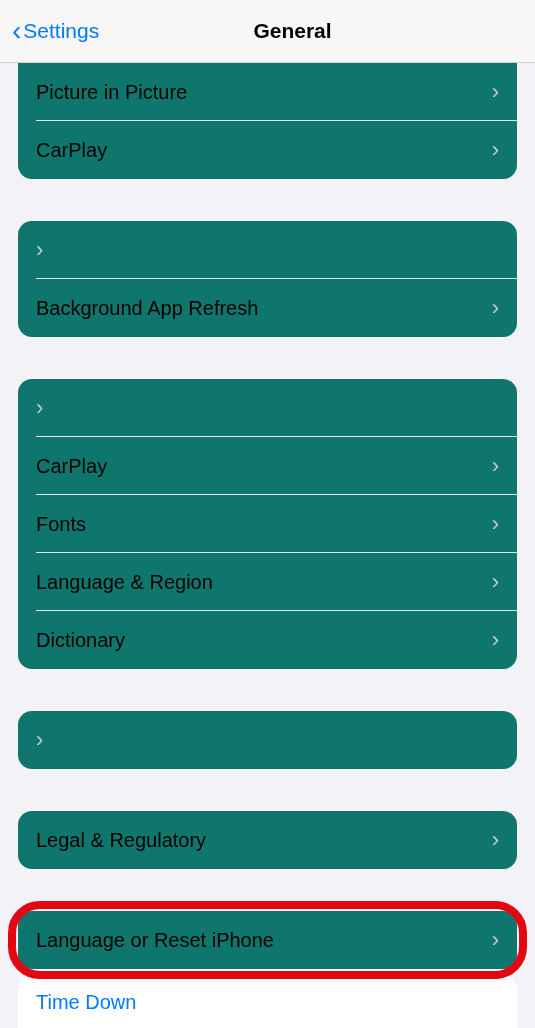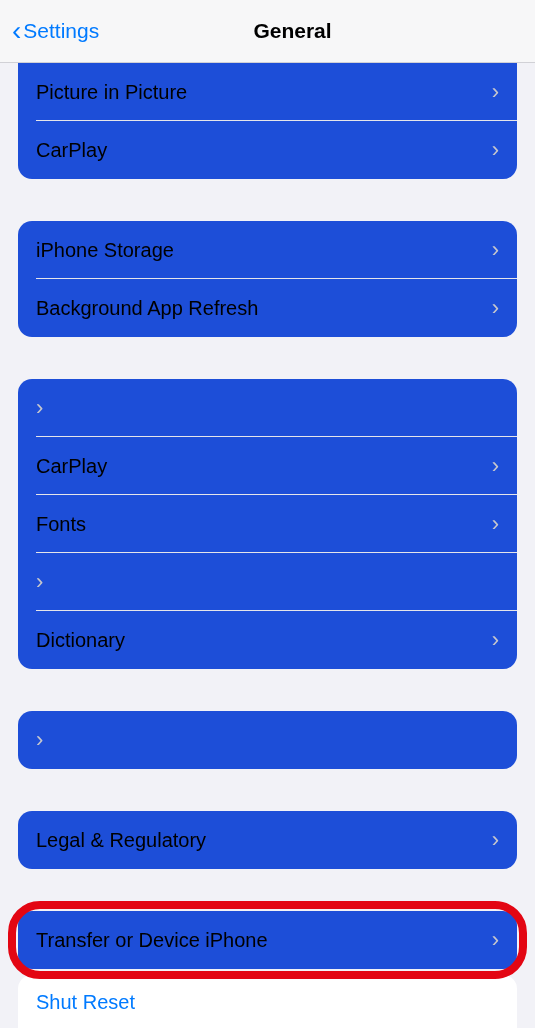--- a/index.html
+++ b/index.html
@@ -38,21 +38,21 @@
       transform: translateX(-50%);
       font-size: 21px;
       font-weight: 600;
       color: #000;
       margin-left: 25px;
     }
     .content {
       padding: 0 18px;
     }
     .section {
-      background: #1d4ed8;
+      background: #0f766e;
       border-radius: 14px;
       margin-top: 42px;
       overflow: hidden;
       text-align: center;
     }
     .section.first {
       margin-top: 0;
       border-radius: 0 0 14px 14px;
     }
     .row {
@@ -127,21 +127,20 @@
       <span class="chevron">›</span>
     </div>
     <div class="row">
       <span>CarPlay</span>
       <span class="chevron">›</span>
     </div>
   </div>
 
   <div class="section">
     <div class="row">
-      <span>iPhone Storage</span>
       <span class="chevron">›</span>
     </div>
     <div class="row">
       <span>Background App Refresh</span>
       <span class="chevron">›</span>
     </div>
   </div>
 
   <div class="section">
     <div class="row">
@@ -149,20 +148,21 @@
     </div>
     <div class="row">
       <span>CarPlay</span>
       <span class="chevron">›</span>
     </div>
     <div class="row">
       <span>Fonts</span>
       <span class="chevron">›</span>
     </div>
     <div class="row">
+      <span>Language &amp; Region</span>
       <span class="chevron">›</span>
     </div>
     <div class="row">
       <span>Dictionary</span>
       <span class="chevron">›</span>
     </div>
   </div>
 
   <div class="section">
     <div class="row">
@@ -173,26 +173,26 @@
   <div class="section">
     <div class="row">
       <span>Legal &amp; Regulatory</span>
       <span class="chevron">›</span>
     </div>
   </div>
 
   <div class="highlight-container">
     <div class="section">
       <div class="row">
-        <span>Transfer or Device iPhone</span>
+        <span>Language or Reset iPhone</span>
         <span class="chevron">›</span>
       </div>
     </div>
     <div class="highlight-ring"></div>
   </div>
 
   <div class="shutdown-wrap">
     <div class="shutdown">
-      <span>Shut Reset</span>
+      <span>Time Down</span>
     </div>
   </div>
 
 </div>
 
 </body></html>

